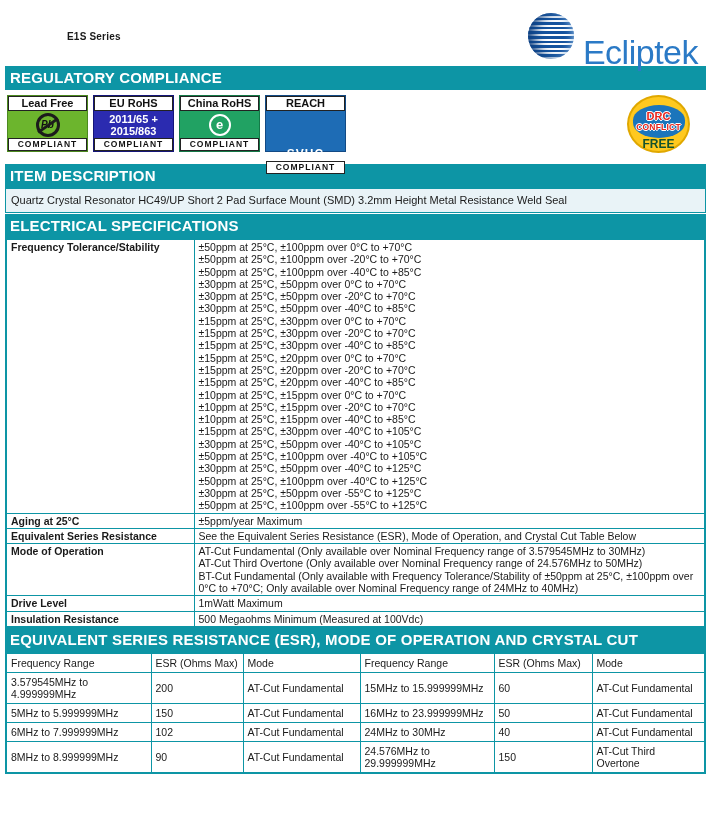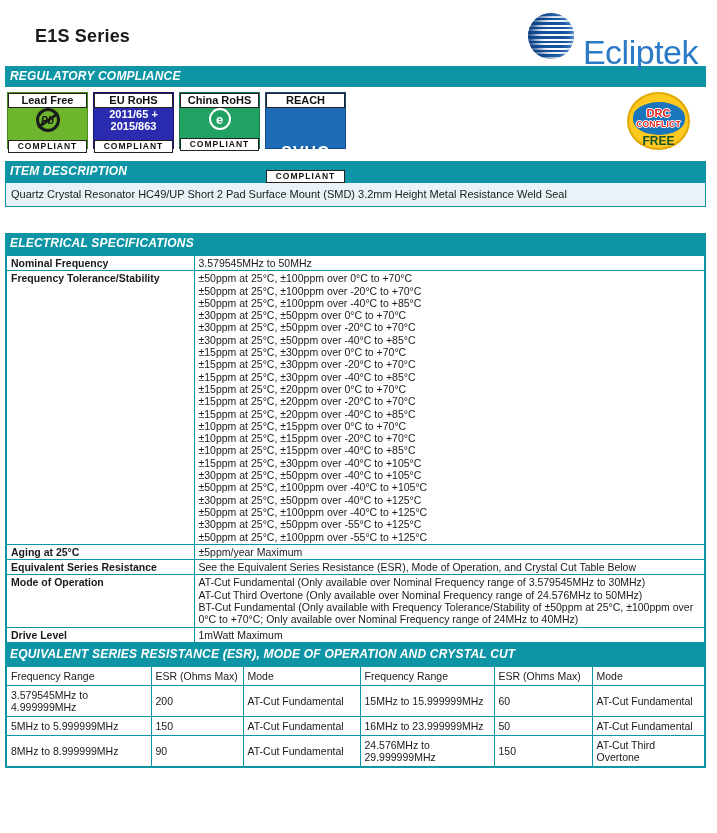--- a/index.html
+++ b/index.html
@@ -14,66 +14,66 @@
     --drc-blue:#1b75bb;
     --drc-red:#e8241c;
   }
   *{box-sizing:border-box;margin:0;padding:0;}
   html,body{background:#fff;}
   body{font-family:"Liberation Sans","DejaVu Sans",sans-serif;color:#1a1a1a;}
   .page{width:717px;height:833px;overflow:hidden;padding:0 11px 0 5px;background:#fff;}
 
   
   .header{display:flex;align-items:center;height:66px;padding-top:6px;}
-  .page-title{font-size:18px;font-weight:bold;margin-left:30px;letter-spacing:.2px;}
+  .page-title{font-size:10px;font-weight:bold;margin-left:62px;letter-spacing:.2px;}
   .brand{margin-left:auto;display:flex;align-items:center;gap:9px;padding-right:8px;}
   .globe{width:46px;height:46px;border-radius:50%;
     background:repeating-linear-gradient(180deg,#15539e 0 2.6px,#ffffff 2.6px 4.6px);
     box-shadow:inset 10px 0 12px -4px #0d3f80, inset -4px 0 8px -4px #9cc3e8;}
   .brand-name{font-size:34px;color:var(--brand-blue);font-weight:400;letter-spacing:-.5px;margin-top:32px;}
 
   
-  .banner{background:var(--teal);color:#fff;font-weight:bold;font-size:12px;
-    padding:3px 21px 4px 5px;letter-spacing:.2px;font-style:italic;}
+  .banner{background:var(--teal);color:#fff;font-weight:bold;font-size:15px;
+    padding:3px 21px 4px 5px;letter-spacing:.2px;}
 
   
   .badges{display:flex;align-items:flex-start;gap:5px;margin:5px 0 9px 2px;height:60px;}
   .badge{width:81px;height:57px;border:1px solid rgba(0,0,0,.35);display:flex;flex-direction:column;
     align-items:stretch;padding:0;}
   .badge .hd{background:#fff;border:1px solid #222;font-weight:bold;font-size:11px;text-align:center;
     line-height:13px;color:#111;}
   .badge .mid{flex:1;display:flex;flex-direction:column;align-items:center;justify-content:center;color:#fff;}
   .badge .ft{background:#fff;border:1px solid #222;font-weight:bold;font-size:8.5px;letter-spacing:1px;
-    text-align:center;line-height:11px;color:#111;margin-top:8px;}
+    text-align:center;line-height:11px;color:#111;}
   .badge.leadfree{background:var(--leadfree-green);border-color:#4c8a1f;}
   .badge.eurohs{background:var(--eurohs-blue);border-color:#15157a;}
   .badge.chinarohs{background:var(--chinarohs-green);border-color:#137947;}
   .badge.reach{background:var(--reach-blue);border-color:#124a85;}
   .pb-icon{width:24px;height:24px;border:3px solid #1c1c1c;border-radius:50%;position:relative;
     display:flex;align-items:center;justify-content:center;background:transparent;}
   .pb-icon .pb-txt{font-size:10px;font-weight:bold;font-style:italic;color:#111;}
   .pb-icon::after{content:"";position:absolute;left:-3px;top:8px;width:24px;height:3px;background:#1c1c1c;
     transform:rotate(-35deg);}
   .e-icon{width:22px;height:22px;border:2px solid #fff;border-radius:50%;display:flex;align-items:center;
     justify-content:center;font-size:13px;font-weight:bold;color:#fff;}
   .eurohs .mid{font-size:11px;line-height:12px;font-weight:bold;}
-  .reach .mid{font-size:16px;font-weight:bold;letter-spacing:1px;margin-top:36px;}
+  .reach .mid{font-size:12px;font-weight:bold;letter-spacing:1px;margin-top:36px;}
   .drc{margin-left:auto;margin-right:16px;width:63px;height:58px;border-radius:50%;background:var(--drc-yellow);
     border:2px solid #e0a800;display:flex;flex-direction:column;align-items:center;position:relative;}
   .drc .inner{margin-top:8px;width:52px;height:37px;border-radius:50%/46%;background:var(--drc-blue);
     display:flex;flex-direction:column;align-items:center;justify-content:center;}
   .drc .l1{font-size:11px;font-weight:800;color:var(--drc-red);line-height:11px;
     text-shadow:-1px 0 #fff,1px 0 #fff,0 -1px #fff,0 1px #fff;}
   .drc .l2{font-size:8.5px;font-weight:800;color:var(--drc-red);line-height:10px;letter-spacing:.2px;
     text-shadow:-1px 0 #fff,1px 0 #fff,0 -1px #fff,0 1px #fff;}
   .drc .l3{font-size:12px;font-weight:800;color:#14532d;line-height:13px;}
 
   
   .desc-row{border:1px solid var(--teal);background:var(--desc-bg);font-size:11px;
-    padding:5px 5px 6px 5px;margin-bottom:26px;}
+    padding:5px 5px 6px 5px;margin-bottom:1px;}
 
   
   table{border-collapse:collapse;width:100%;}
   .spec-table{border:2px solid var(--teal);}
   .spec-table td{border:1px solid var(--teal);font-size:10.5px;line-height:12.3px;
     padding:1px 4px;vertical-align:top;}
   .spec-table td.lbl{width:188px;font-weight:bold;}
   .spec-table td.val{white-space:pre-line;}
 
   
@@ -143,24 +143,20 @@
     </div>
   </div>
 
   <div class="banner">ITEM DESCRIPTION</div>
   <div class="desc-row">Quartz Crystal Resonator HC49/UP Short 2 Pad Surface Mount (SMD) 3.2mm Height Metal Resistance Weld Seal</div>
 
   <div class="banner">ELECTRICAL SPECIFICATIONS</div>
 
   <table class="spec-table">
     <tbody>
-      <tr>
-        <td class="lbl">Nominal Frequency</td>
-        <td class="val">3.579545MHz to 50MHz</td>
-      </tr>
       <tr>
         <td class="lbl">Frequency Tolerance/Stability</td>
         <td class="val">±50ppm at 25°C, ±100ppm over 0°C to +70°C
 ±50ppm at 25°C, ±100ppm over -20°C to +70°C
 ±50ppm at 25°C, ±100ppm over -40°C to +85°C
 ±30ppm at 25°C, ±50ppm over 0°C to +70°C
 ±30ppm at 25°C, ±50ppm over -20°C to +70°C
 ±30ppm at 25°C, ±50ppm over -40°C to +85°C
 ±15ppm at 25°C, ±30ppm over 0°C to +70°C
 ±15ppm at 25°C, ±30ppm over -20°C to +70°C
@@ -190,20 +186,24 @@
       <tr>
         <td class="lbl">Mode of Operation</td>
         <td class="val">AT-Cut Fundamental (Only available over Nominal Frequency range of 3.579545MHz to 30MHz)
 AT-Cut Third Overtone (Only available over Nominal Frequency range of 24.576MHz to 50MHz)
 BT-Cut Fundamental (Only available with Frequency Tolerance/Stability of ±50ppm at 25°C, ±100ppm over 0°C to +70°C; Only available over Nominal Frequency range of 24MHz to 40MHz)</td>
       </tr>
       <tr>
         <td class="lbl">Drive Level</td>
         <td class="val">1mWatt Maximum</td>
       </tr>
+      <tr>
+        <td class="lbl">Insulation Resistance</td>
+        <td class="val">500 Megaohms Minimum (Measured at 100Vdc)</td>
+      </tr>
     </tbody>
   </table>
 
   <div class="banner">EQUIVALENT SERIES RESISTANCE (ESR), MODE OF OPERATION AND CRYSTAL CUT</div>
 
   <table class="esr-table">
     <thead>
       <tr>
         <th class="c0">Frequency Range</th>
         <th class="c1">ESR (Ohms Max)</th>
@@ -224,20 +224,28 @@
       </tr>
       <tr>
         <td>5MHz to 5.999999MHz</td>
         <td>150</td>
         <td>AT-Cut Fundamental</td>
         <td>16MHz to 23.999999MHz</td>
         <td>50</td>
         <td>AT-Cut Fundamental</td>
       </tr>
       <tr>
+        <td>6MHz to 7.999999MHz</td>
+        <td>102</td>
+        <td>AT-Cut Fundamental</td>
+        <td>24MHz to 30MHz</td>
+        <td>40</td>
+        <td>AT-Cut Fundamental</td>
+      </tr>
+      <tr>
         <td>8MHz to 8.999999MHz</td>
         <td>90</td>
         <td>AT-Cut Fundamental</td>
         <td>24.576MHz to 29.999999MHz</td>
         <td>150</td>
         <td>AT-Cut Third Overtone</td>
       </tr>
 
     </tbody>
   </table>

